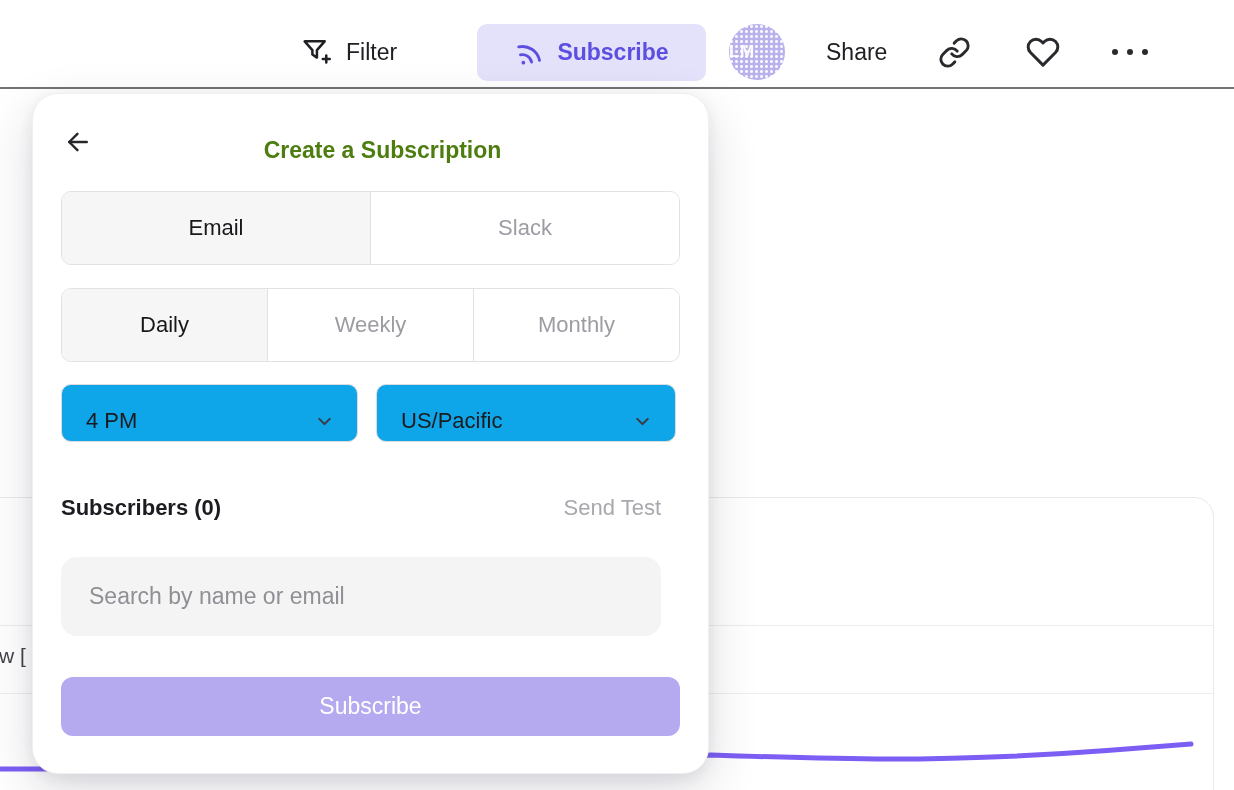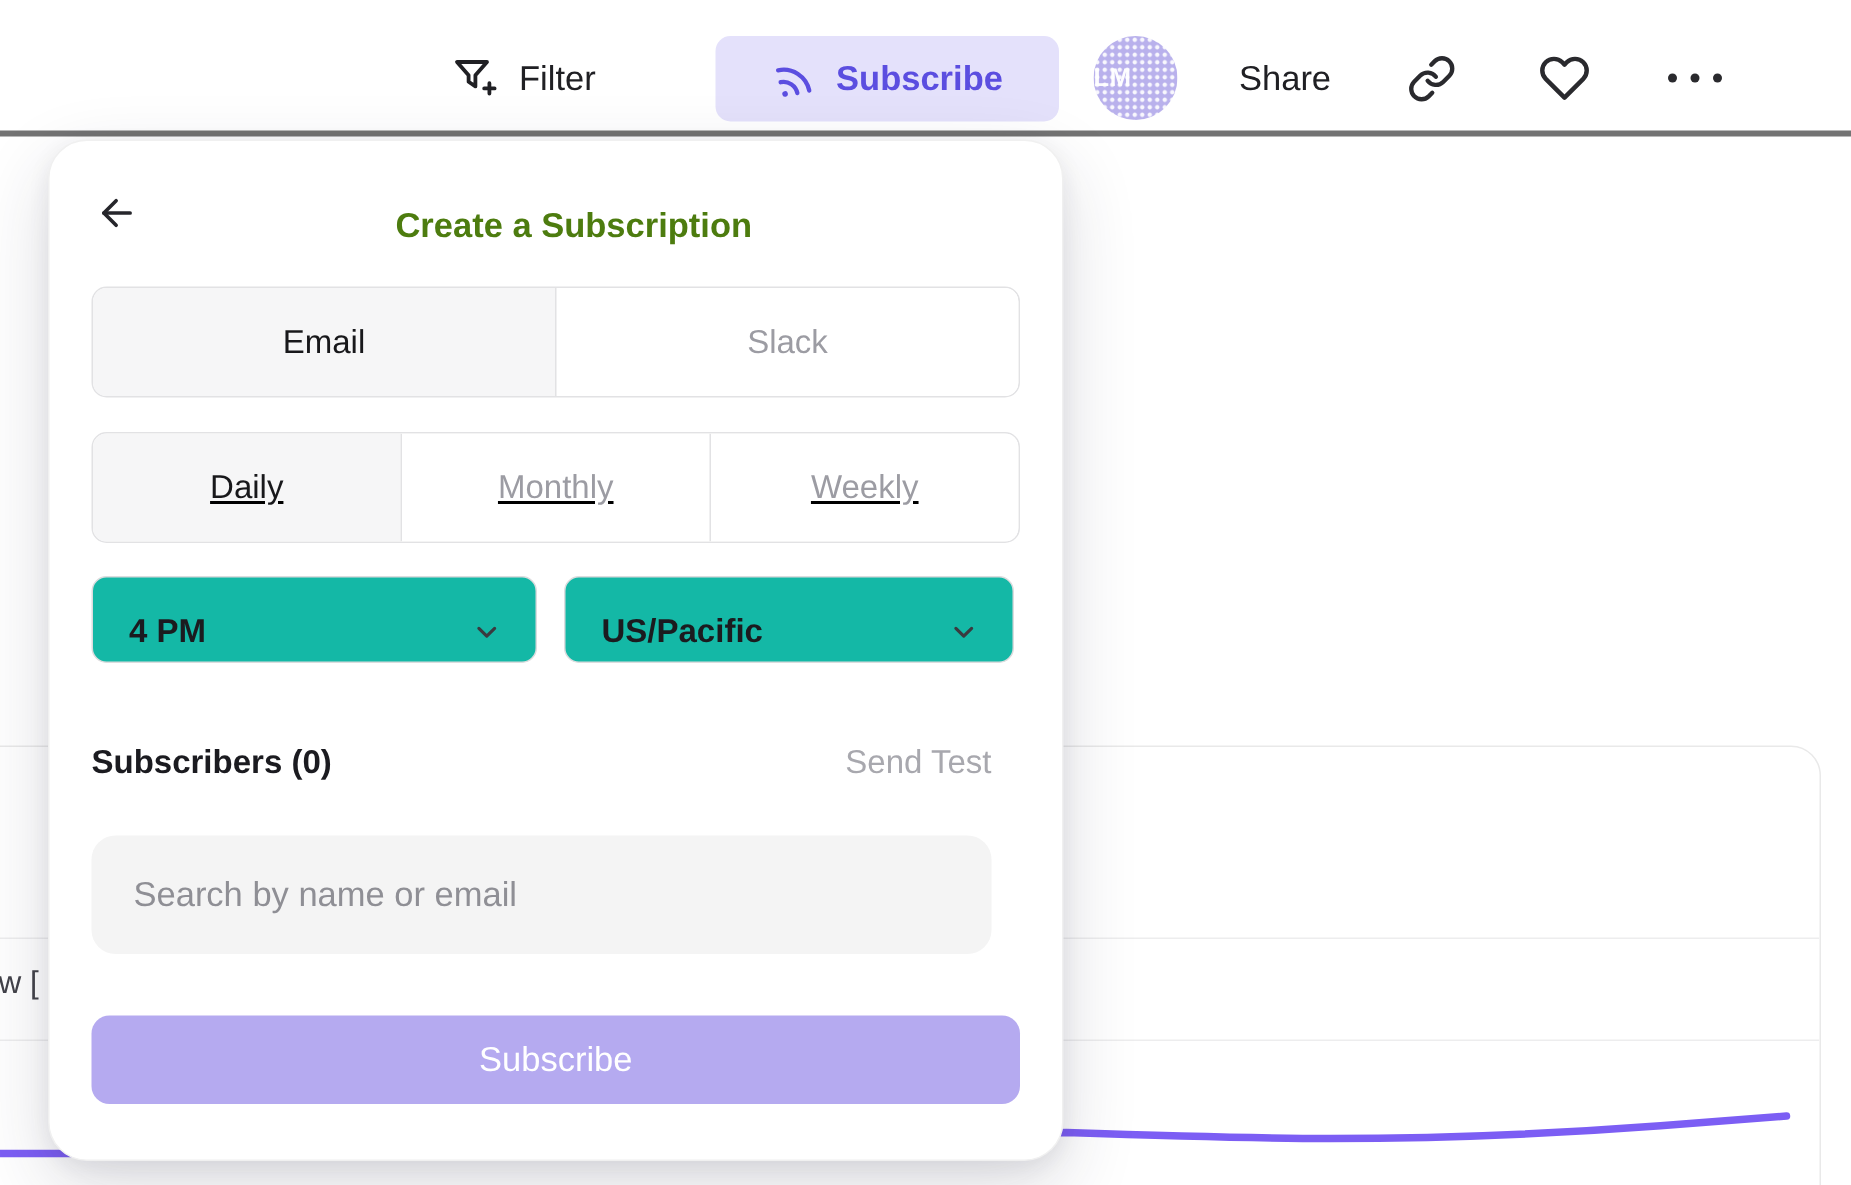--- a/index.html
+++ b/index.html
@@ -3,21 +3,21 @@
 <meta charset="utf-8">
 <style>
   html,body{margin:0;padding:0;}
   body{
     width:1234px;height:790px;overflow:hidden;background:#ffffff;
     font-family:"Liberation Sans", sans-serif;position:relative;
     -webkit-font-smoothing:antialiased;
   }
 
   
-  .toolbar{position:absolute;left:0;top:0;width:1234px;height:87px;background:#fff;border-bottom:4px solid #737373;}
+  .toolbar{position:absolute;left:0;top:0;width:1234px;height:87px;background:#fff;border-bottom:2px solid #737373;}
   .tb-item{position:absolute;display:flex;align-items:center;gap:14px;color:#202024;font-size:23px;font-weight:500;cursor:pointer;}
   .filter-btn{left:300px;top:26px;height:52px;}
   .subscribe-pill{position:absolute;left:477px;top:24px;width:229px;height:57px;border-radius:10px;
     background:#e4e1fb;display:flex;align-items:center;justify-content:center;gap:13px;cursor:pointer;}
   .subscribe-pill span{color:#5b4ee0;font-size:23px;font-weight:600;}
   .subscribe-pill svg{transform:rotate(-12deg);}
   .avatar{position:absolute;left:729px;top:24px;width:56px;height:56px;border-radius:50%;
     background-color:#b9b1ec;
     background-image:radial-gradient(rgba(255,255,255,.9) 1.1px, rgba(255,255,255,0) 1.8px);
     background-size:5px 5px;
@@ -40,28 +40,28 @@
   
   .modal{position:absolute;left:32px;top:93px;width:675px;height:679px;background:#fff;
     border:1px solid #f0f0f0;border-radius:26px;
     box-shadow:0 18px 50px rgba(40,40,60,.16), 0 4px 14px rgba(40,40,60,.08);}
   .back-btn{position:absolute;left:30px;top:33px;width:30px;height:30px;background:none;border:none;padding:0;cursor:pointer;display:flex;align-items:center;justify-content:center;}
   .modal-title{position:absolute;left:0;top:31px;width:100%;margin:12px;text-align:center;
     font-size:23px;font-weight:700;color:#4d7c0f;}
   .seg{position:absolute;left:28px;width:619px;height:74px;border:1px solid #e2e2e4;border-radius:10px;
     display:flex;overflow:hidden;background:#fff;box-sizing:border-box;}
   .seg-channel{top:97px;}
-  .seg-freq{top:194px;text-decoration:underline;}
+  .seg-freq{top:194px;}
   .seg-cell{flex:1;display:flex;align-items:center;justify-content:center;
     font-size:22px;color:#9c9ca3;font-weight:400;cursor:pointer;background:#fff;}
   .seg-cell + .seg-cell{border-left:1px solid #e2e2e4;text-align:right;}
   .seg-cell.selected{background:#f6f6f7;color:#18181b;font-weight:500;}
   .select{position:absolute;top:290px;height:58px;border:1px solid #dcdcde;border-radius:10px;
     display:flex;align-items:center;justify-content:space-between;padding:16px 22px 0 24px;
-    box-sizing:border-box;font-size:22px;font-weight:700;color:#1b1b1f;cursor:pointer;background:#14b8a6;}
+    box-sizing:border-box;font-size:22px;font-weight:400;color:#1b1b1f;cursor:pointer;background:#0ea5e9;}
   .select-time{left:28px;width:297px;}
   .select-tz{left:343px;width:300px;}
   .subs-row{position:absolute;left:28px;top:401px;width:600px;display:flex;align-items:center;justify-content:space-between;}
   .subs-label{font-size:22px;font-weight:600;color:#1b1b20;}
   .send-test{font-size:22px;font-weight:500;color:#a8a8ae;cursor:pointer;}
   .search-input{position:absolute;left:28px;top:463px;width:600px;height:79px;box-sizing:border-box;
     background:#f4f4f4;border:none;outline:none;border-radius:16px;padding:0 28px;
     font-family:"Liberation Sans",sans-serif;font-size:23px;color:#303034;}
   .search-input::placeholder{color:#8f8f95;opacity:1;}
   .subscribe-cta{position:absolute;left:28px;top:583px;width:619px;height:59px;border:none;
@@ -150,22 +150,22 @@
   </button>
   <h2 class="modal-title">Create a Subscription</h2>
 
   <div class="seg seg-channel">
     <div class="seg-cell selected">Email</div>
     <div class="seg-cell">Slack</div>
   </div>
 
   <div class="seg seg-freq">
     <div class="seg-cell selected">Daily</div>
+    <div class="seg-cell">Weekly</div>
     <div class="seg-cell">Monthly</div>
-    <div class="seg-cell">Weekly</div>
   </div>
 
   <div class="select select-time">
     <span>4 PM</span>
     <span>
       <svg width="21" height="21" viewBox="0 0 24 24" fill="none" stroke="#3a3a3f" stroke-width="2.4" stroke-linecap="round" stroke-linejoin="round">
         <path d="m6 9 6 6 6-6"></path>
       </svg>
     </span>
   </div>

